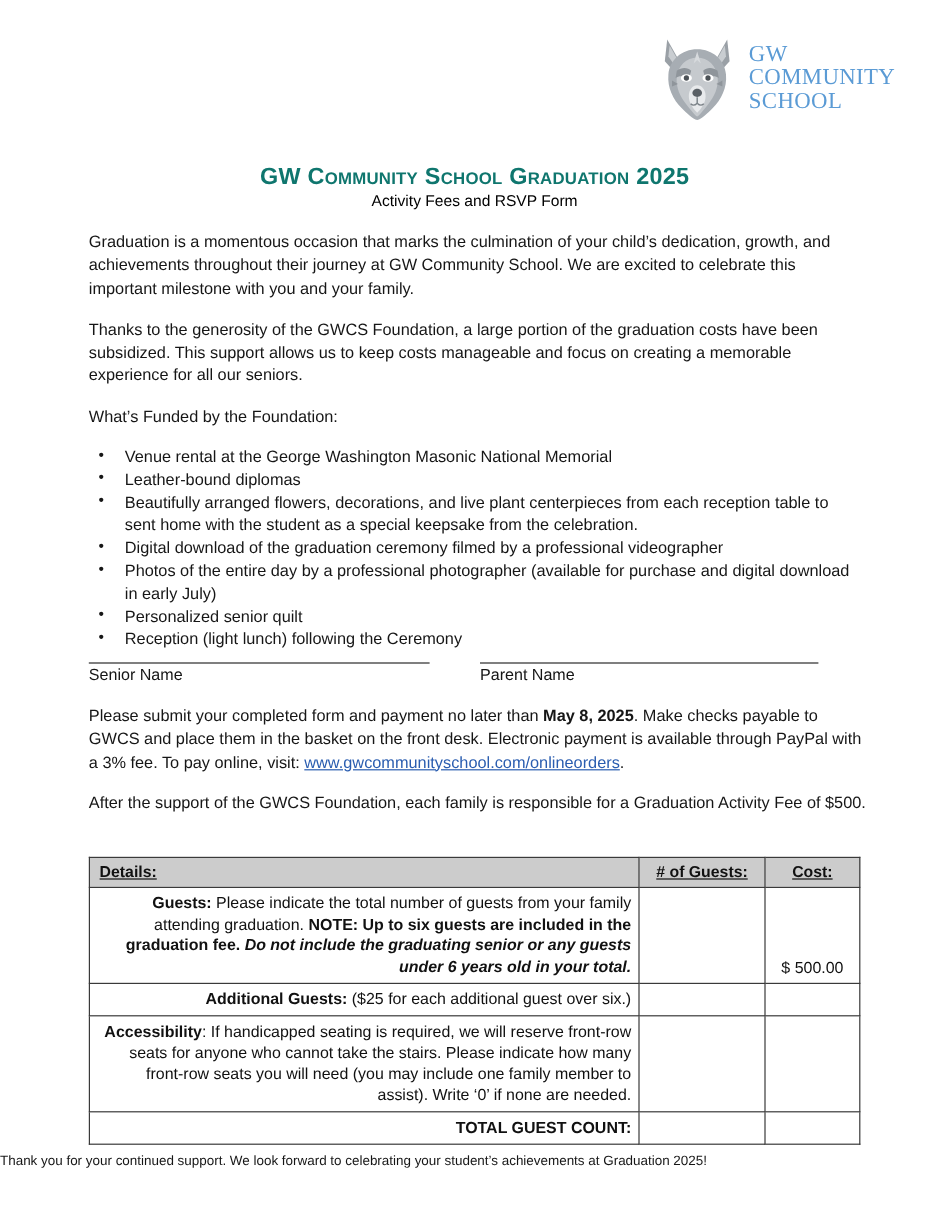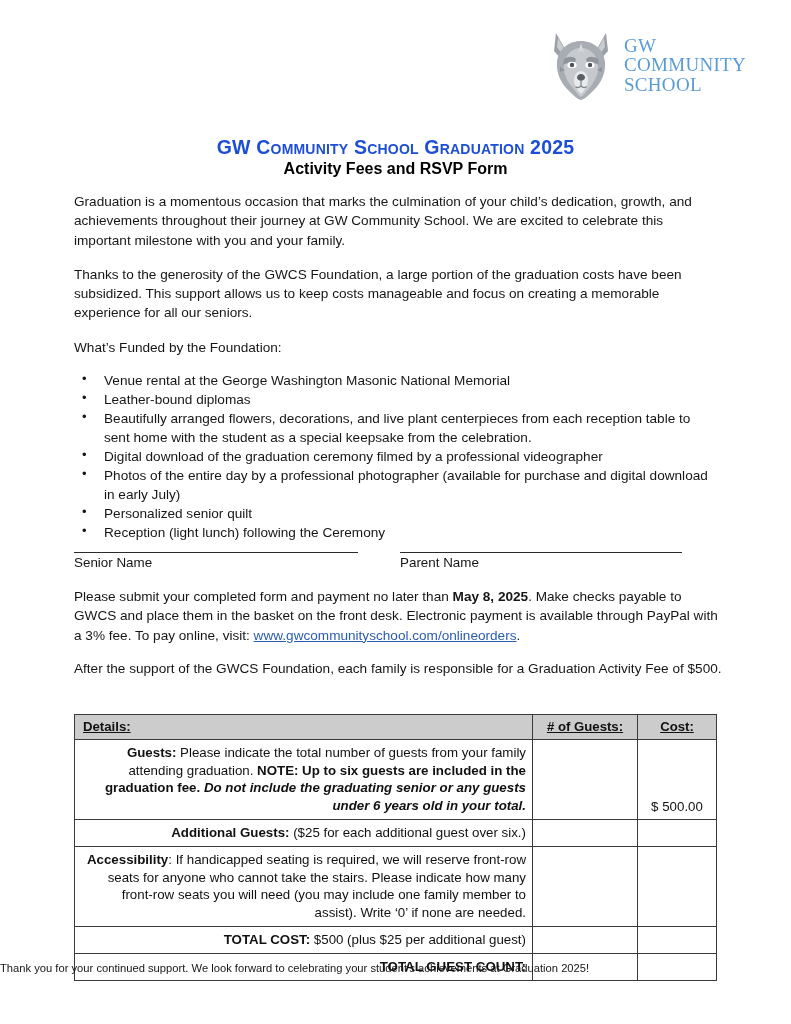--- a/index.html
+++ b/index.html
@@ -56,30 +56,30 @@
   .doc-title {
     position: absolute;
     top: 136px;
     left: 0;
     width: 791px;
     text-align: center;
     font-size: 19.5px;
     font-weight: bold;
     font-variant: small-caps;
     letter-spacing: 0.2px;
-    color: #1d4ed8;
+    color: #0f766e;
   }
   .doc-subtitle {
     position: absolute;
     top: 160px;
     left: 0;
     width: 791px;
     text-align: center;
-    font-size: 16px;
-    font-weight: bold;
+    font-size: 13px;
+    font-weight: normal;
     color: #000000;
   }
 
   
   .content {
     position: absolute;
     top: 192px;
     left: 74px;
     width: 645px;
     font-size: 13.6px;
@@ -311,25 +311,20 @@
       <tr class="row-additional">
         <td class="cell-details"><b>Additional Guests:</b><span> ($25 for each additional guest over six.)</span></td>
         <td class="cell-guests"></td>
         <td class="cell-cost"></td>
       </tr>
       <tr class="row-access">
         <td class="cell-details"><b>Accessibility</b><span>: If handicapped seating is required, we will reserve front-row seats for anyone who cannot take the stairs. Please indicate how many front-row seats you will need (you may include one family member to assist). Write ‘0’ if none are needed.</span></td>
         <td class="cell-guests"></td>
         <td class="cell-cost"></td>
       </tr>
-      <tr class="row-total">
-        <td class="cell-details"><span>TOTAL COST:</span><span class="normal"> $500 (plus $25 per additional guest)</span></td>
-        <td class="cell-guests"></td>
-        <td class="cell-cost"></td>
-      </tr>
       <tr class="row-count">
         <td class="cell-details">TOTAL GUEST COUNT:</td>
         <td class="cell-guests"></td>
         <td class="cell-cost"></td>
       </tr>
     </tbody>
   </table>
 
   <div class="footer">Thank you for your continued support. We look forward to celebrating your student’s achievements at Graduation 2025!</div>
 

